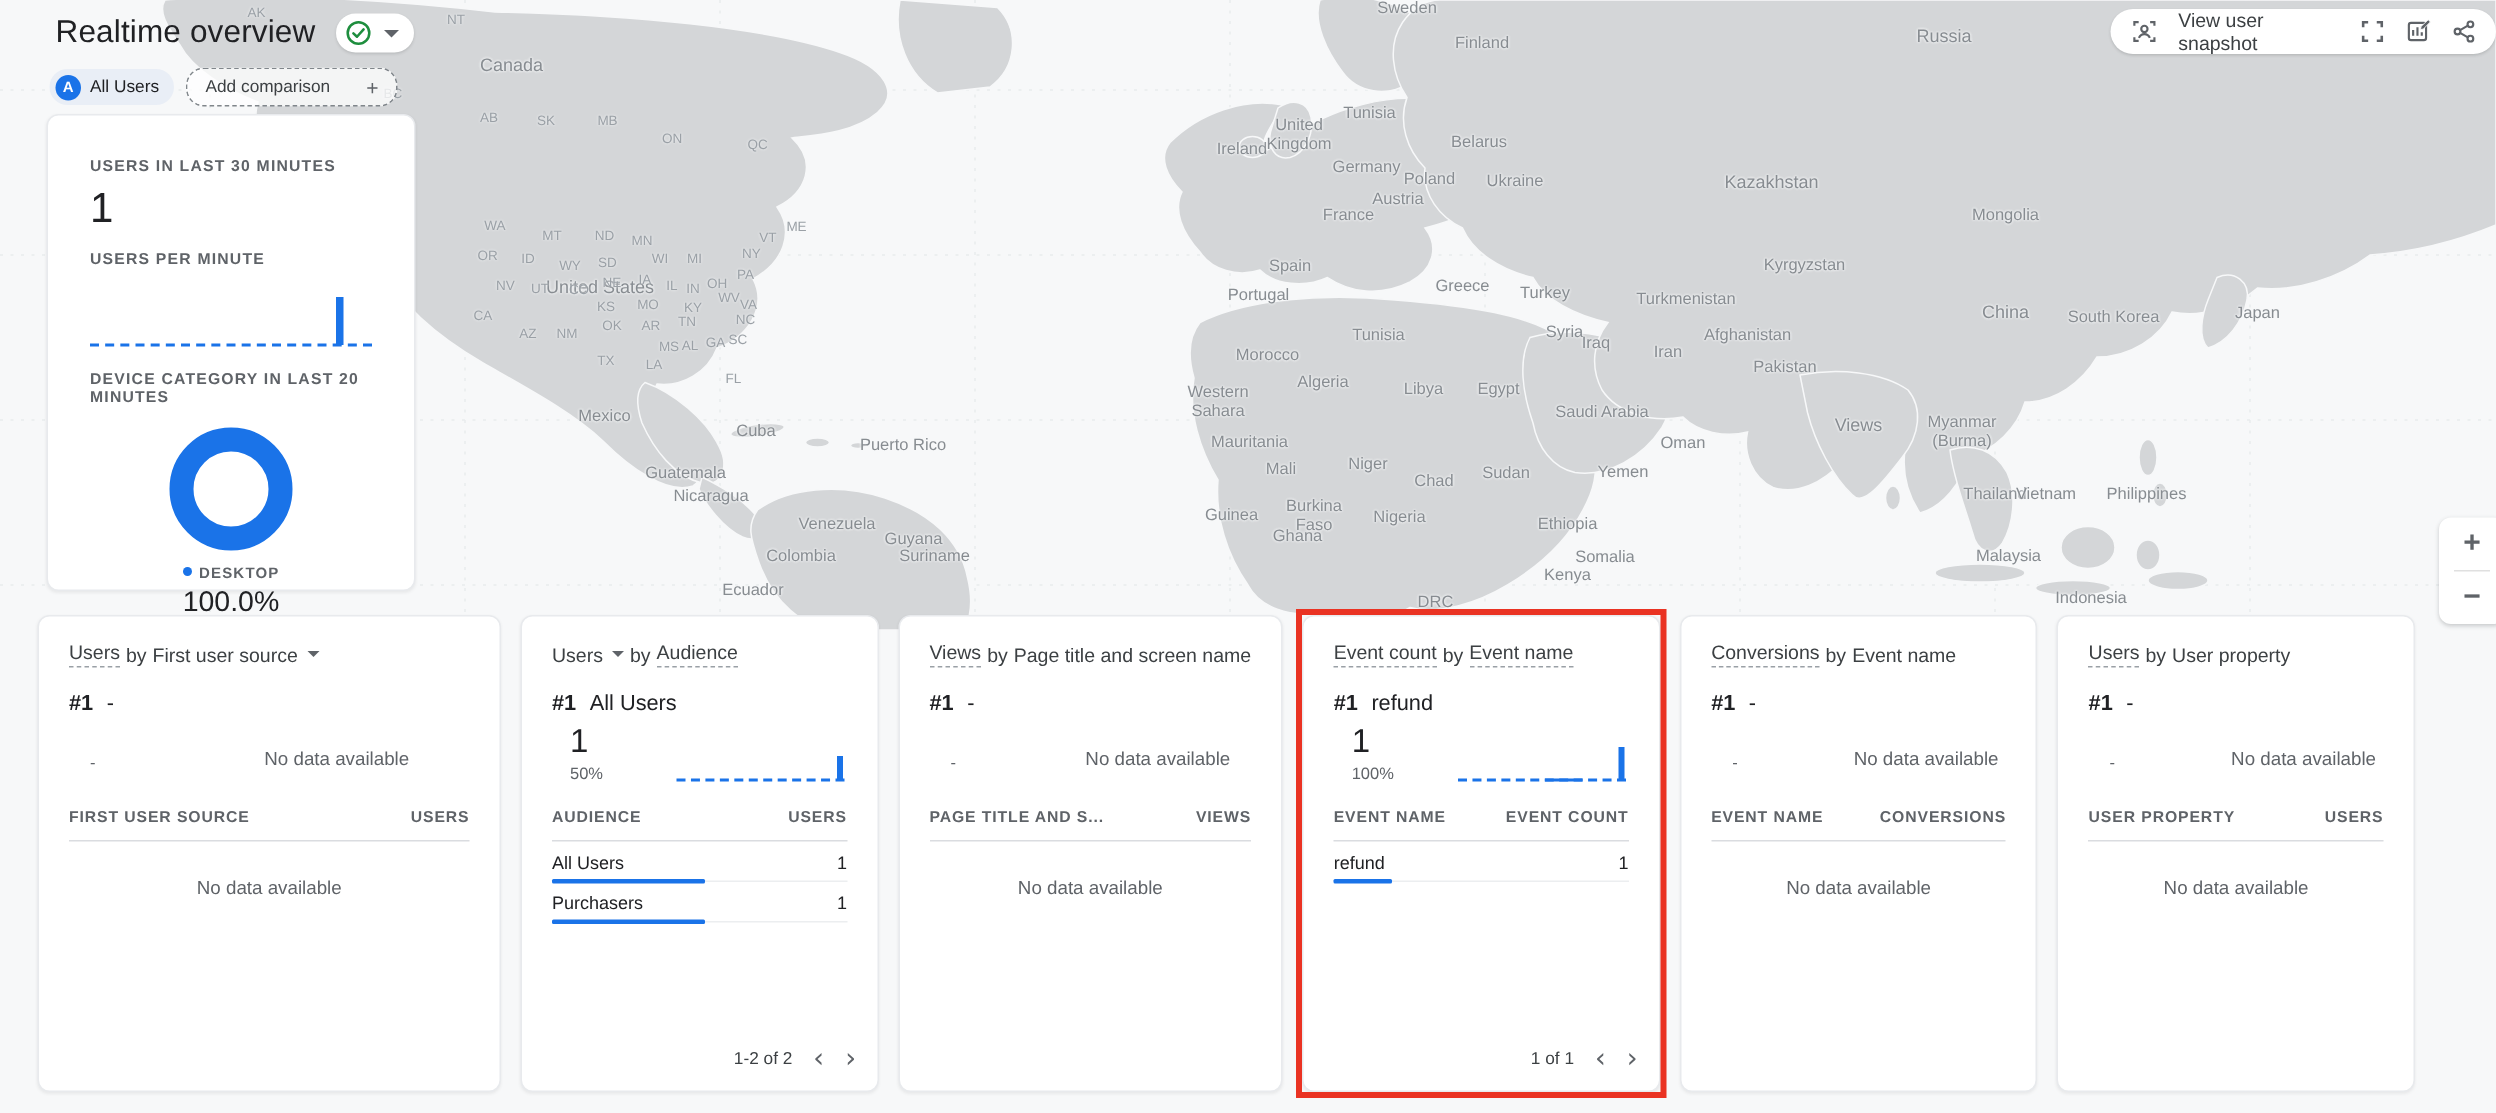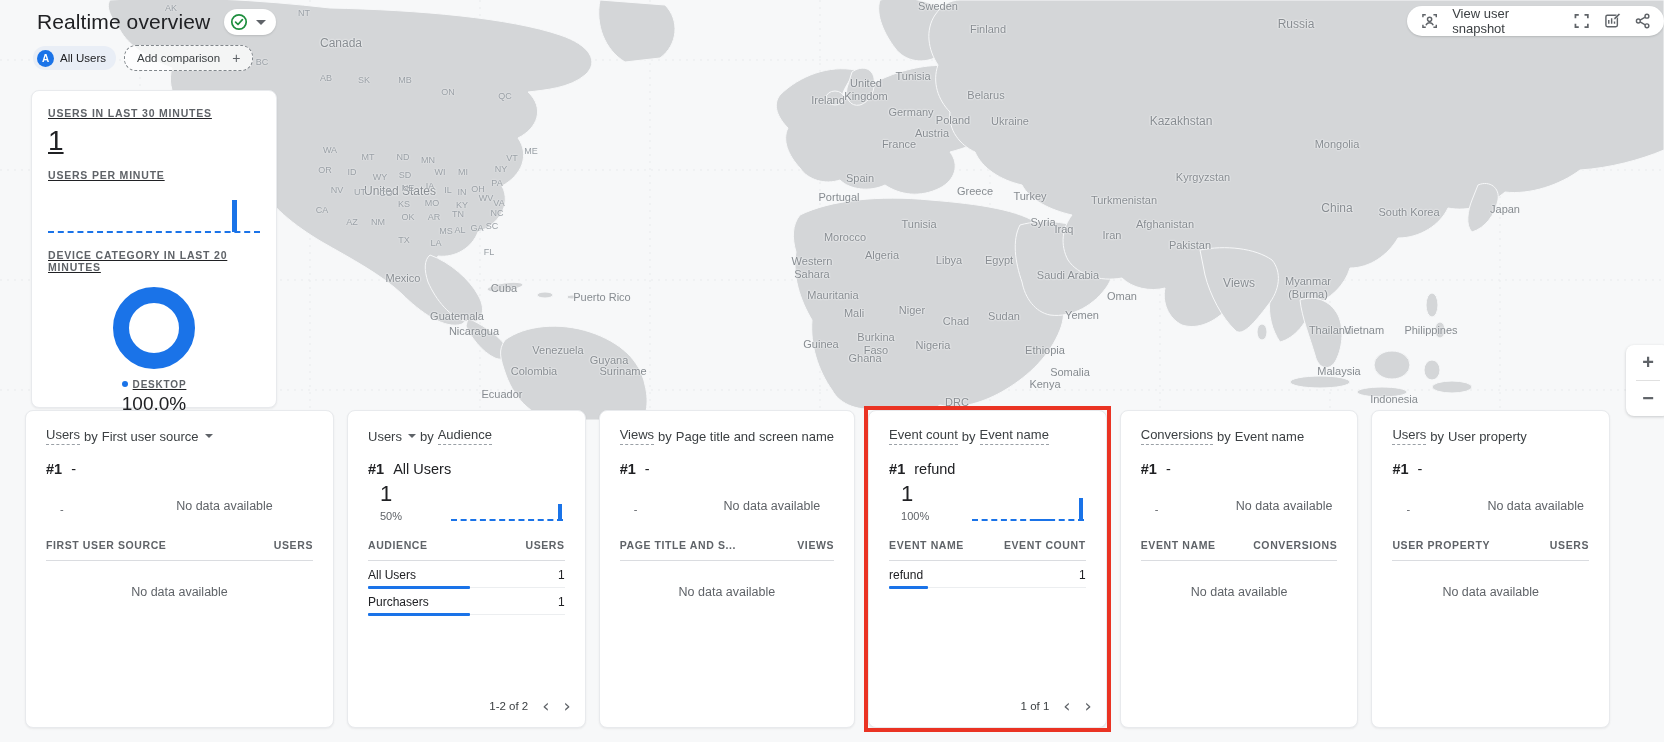--- a/index.html
+++ b/index.html
@@ -35,21 +35,21 @@
   #chips-row { position:absolute; left:33px; top:45px; display:flex; gap:8px; align-items:center; }
   .chip {
     height:24px; display:flex; align-items:center; gap:6px; padding:0 10px 0 4px;
     background:#e9eef6; border-radius:12px; font-size:11.5px; color:#202124;
   }
   .chip-avatar {
     width:17px; height:17px; border-radius:50%; background:#1a73e8; color:#fff;
     font-size:10px; font-weight:bold; display:flex; align-items:center; justify-content:center;
   }
   .chip-add {
-    height:24px; display:flex; align-items:center; gap:12px; padding:12px 12px;
+    height:24px; display:flex; align-items:center; gap:24px; padding:12px 12px;
     border:1px dashed #80868b; border-radius:12px; background:rgba(255,255,255,.75);
     font-size:11.5px; color:#3c4043; cursor:pointer;
   }
   .plus-glyph { font-size:14px; color:#5f6368; }
 
   #snapshot-pill {
     position:absolute; top:6px; left:1407px; height:30px; background:#fff; border-radius:16px;
     display:flex; align-items:center; gap:14px; padding:0 14px;
     box-shadow:0 1px 2px rgba(60,64,67,.2); color:#3c4043; font-size:13px;
   }
@@ -57,24 +57,23 @@
 
   #zoom-ctl {
     position:absolute; top:345px; right:-6px; width:44px; background:#fff; border-radius:8px;
     box-shadow:0 1px 3px rgba(60,64,67,.25); display:flex; flex-direction:column; align-items:center;
   }
   .zoom-btn { width:100%; text-align:center; font-size:20px; color:#5f6368; padding:6px 0; cursor:pointer; font-weight:bold; }
   .zoom-div { width:24px; height:1px; background:#e0e0e0; }
 
   
   #metrics-card {
-    position:absolute; left:31px; top:90px; width:246px; height:318px; background:#fff;
+    position:absolute; left:31px; top:76px; width:246px; height:318px; background:#fff;
     border:1px solid #e8eaed; border-radius:8px; box-shadow:0 1px 2px rgba(60,64,67,.08);
-    padding:16px;
-    text-decoration:underline;
+    padding:28px;
   }
   .m-label { font-size:10.5px; font-weight:bold; color:#5f6368; letter-spacing:.8px; }
   #users30-value { font-size:28px; color:#202124; margin:6px 0 12px 0; }
   #upm-chart { position:relative; height:44px; margin:10px 0 14px 0; }
   #upm-baseline { position:absolute; left:0; right:0; bottom:2px; border-bottom:2px dashed #1a73e8; }
   #upm-bar { position:absolute; left:87%; bottom:3px; width:5px; height:32px; background:#1a73e8; }
   #donut-wrap { display:flex; justify-content:center; margin-top:14px; }
   #donut { width:82px; height:82px; border:16px solid #1a73e8; border-radius:50%; }
   #device-legend { margin-top:10px; text-align:center; font-size:10px; font-weight:bold; letter-spacing:.8px; color:#5f6368; }
   .legend-dot { display:inline-block; width:6px; height:6px; border-radius:50%; background:#1a73e8; margin-right:5px; vertical-align:1px; }

